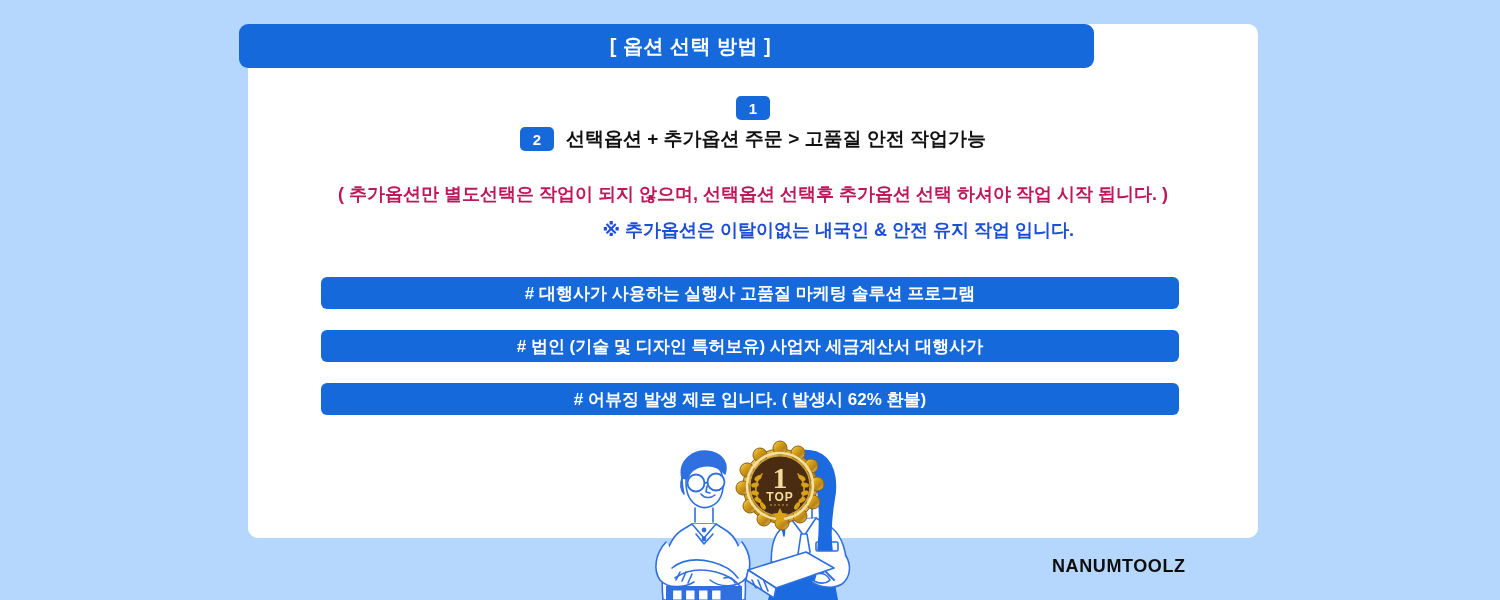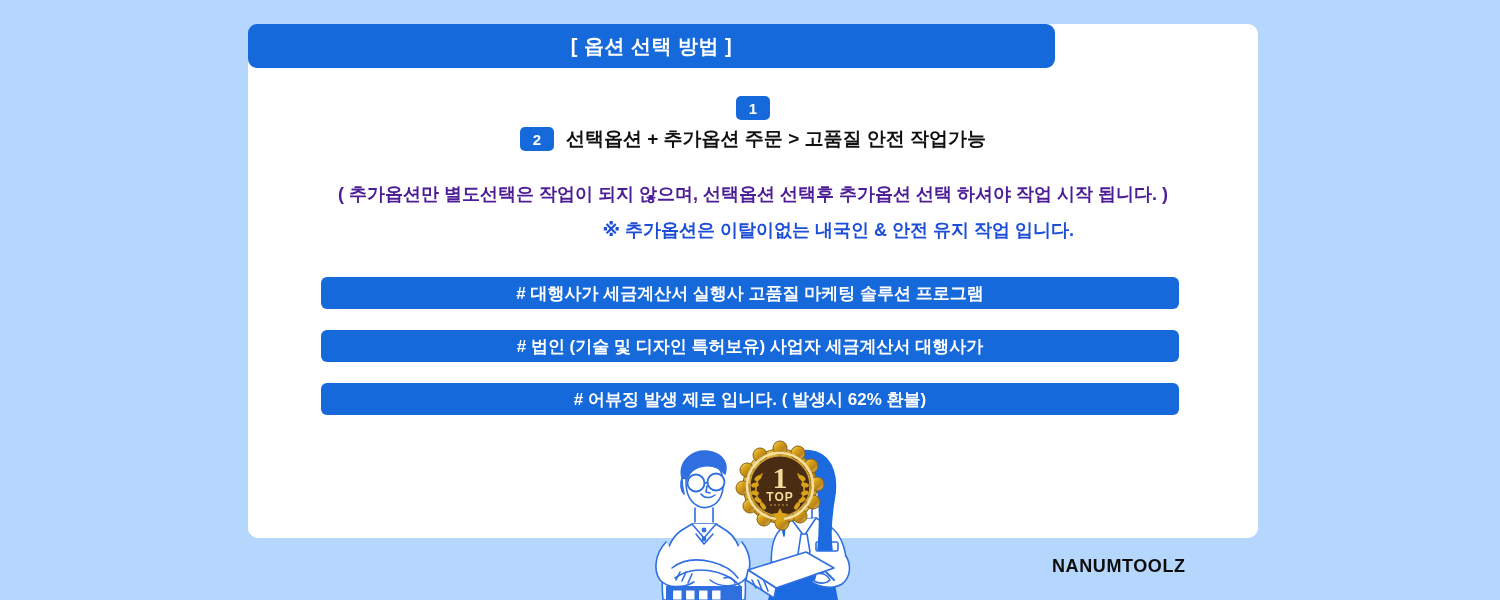--- a/index.html
+++ b/index.html
@@ -29,29 +29,30 @@
     width: 1010px;
     height: 514px;
     background: #ffffff;
     border-radius: 10px;
     box-sizing: border-box;
   }
 
   
   #header-bar {
     position: absolute;
-    left: 248px;
+    left: 239px;
     top: 24px;
     width: 807px;
     height: 44px;
     background: #1669da;
     border-radius: 9px;
     display: flex;
     align-items: center;
     justify-content: center;
+    padding-left: 48px;
   }
   #header-title {
     color: #ffffff;
     font-size: 20px;
     font-weight: 700;
     letter-spacing: 0.5px;
     white-space: nowrap;
   }
 
   
@@ -90,21 +91,21 @@
     white-space: nowrap;
   }
 
   
   #notice-red {
     position: absolute;
     left: 248px;
     top: 182px;
     width: 1010px;
     text-align: center;
-    color: #4c1d95;
+    color: #be185d;
     font-size: 18px;
     font-weight: 700;
     white-space: nowrap;
   }
   #notice-black {
     position: absolute;
     left: 248px;
     top: 218px;
     width: 826px;
     text-align: right;
@@ -177,21 +178,21 @@
     <div class="step-row">
       <span class="step-badge">2</span>
       <span class="step-text">선택옵션 + 추가옵션 주문 &gt; 고품질 안전 작업가능</span>
     </div>
   </div>
 
   <div id="notice-red">( 추가옵션만 별도선택은 작업이 되지 않으며, 선택옵션 선택후 추가옵션 선택 하셔야 작업 시작 됩니다. )</div>
   <div id="notice-black">※ 추가옵션은 이탈이없는 내국인 &amp; 안전 유지 작업 입니다.</div>
 
   <div class="feature-bar" id="feature-bar-0">
-    <span class="feature-bar-label">#  대행사가 세금계산서 실행사 고품질 마케팅 솔루션 프로그램</span>
+    <span class="feature-bar-label">#  대행사가 사용하는 실행사 고품질 마케팅 솔루션 프로그램</span>
   </div>
   <div class="feature-bar" id="feature-bar-1">
     <span class="feature-bar-label">#  법인 (기술 및 디자인 특허보유) 사업자 세금계산서 대행사가</span>
   </div>
   <div class="feature-bar" id="feature-bar-2">
     <span class="feature-bar-label"># 어뷰징 발생 제로 입니다. ( 발생시 62% 환불)</span>
   </div>
 
   <div id="illustration">
     <svg width="272" height="162" viewBox="0 0 272 162" xmlns="http://www.w3.org/2000/svg">

